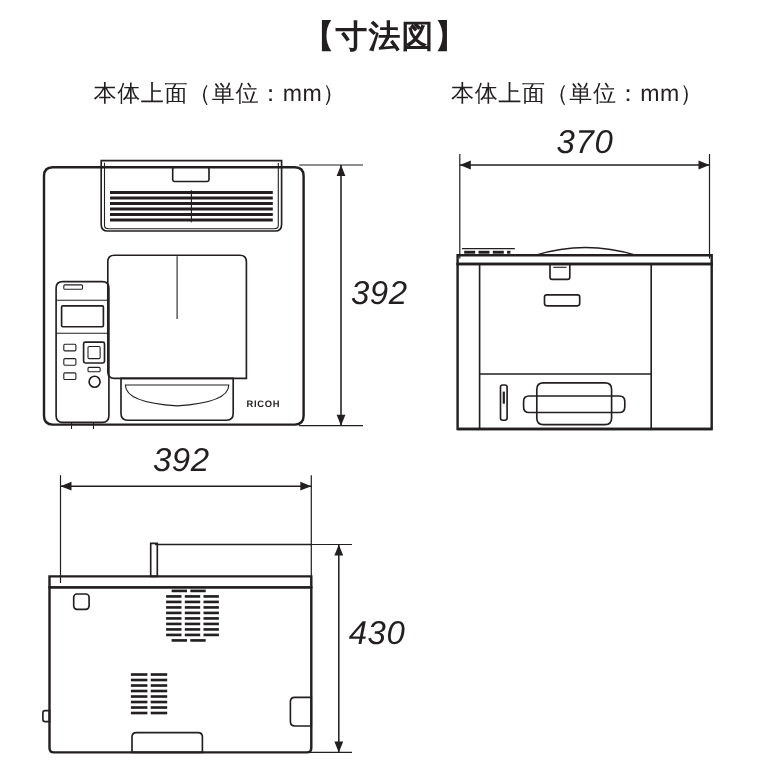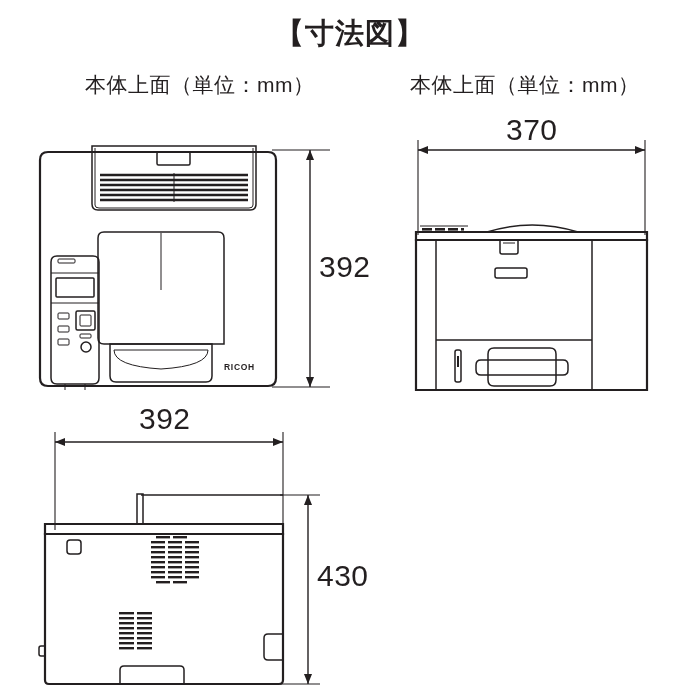--- a/index.html
+++ b/index.html
@@ -46,20 +46,21 @@
   #cap-front { left: 410px; top: 71px; }
   #cap-side  { left: 375px; top: 627px; }
 
   .dimnum {
     position: absolute;
     font-size: 30px;
     font-weight: 400;
     color: #231f20;
     white-space: nowrap;
     letter-spacing: 0.5px;
+    font-style: italic;
   }
   #dim-392-top  { left: 319px; top: 250px; }
   #dim-370      { left: 506px; top: 113px; }
   #dim-392-side { left: 139px; top: 402px; }
   #dim-321      { left: 317px; top: 559px; }
 
   svg.art {
     position: absolute;
     left: 0; top: 0;
     width: 700px;

